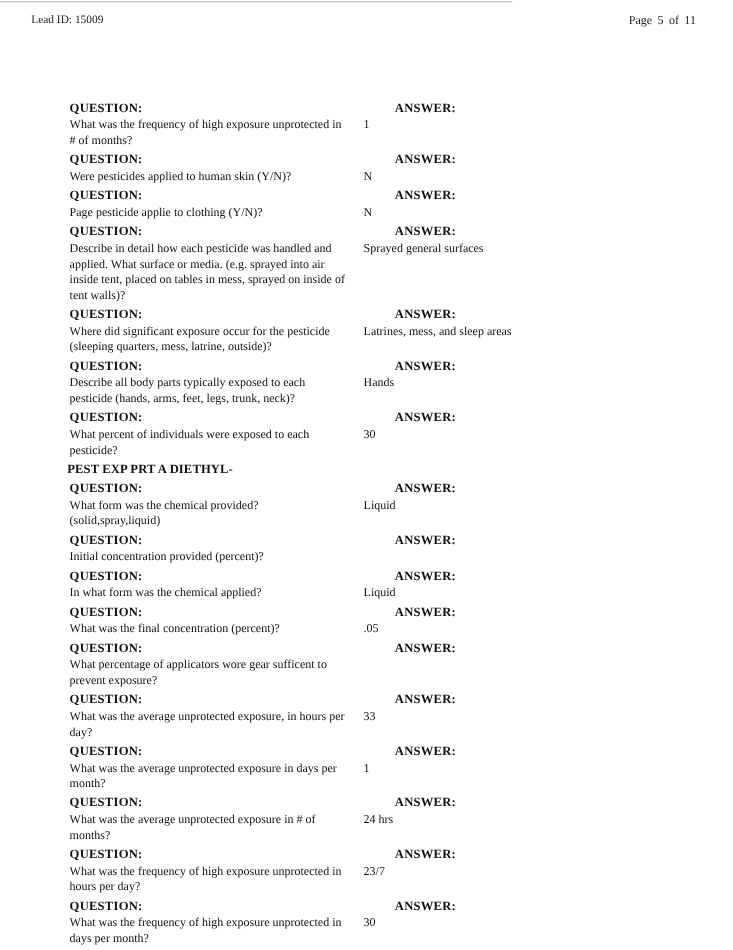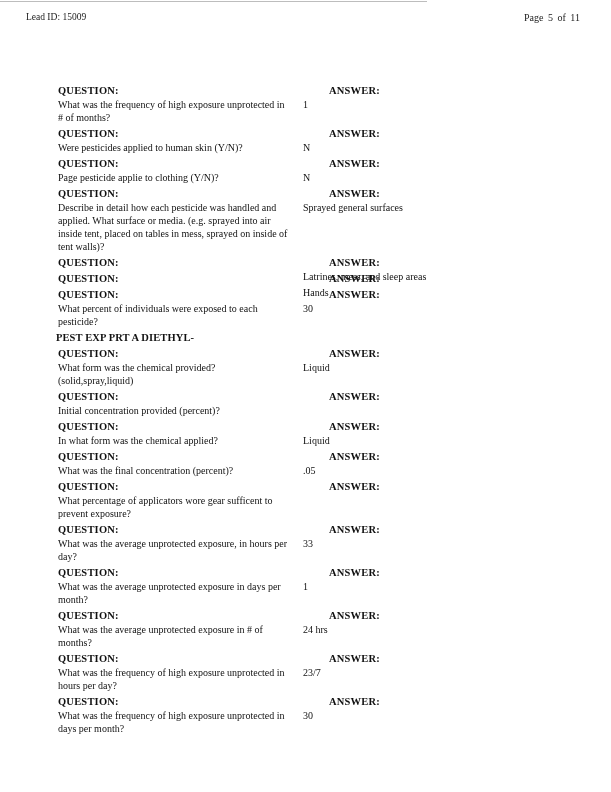--- a/index.html
+++ b/index.html
@@ -46,25 +46,27 @@
       </div>
       <div class="block">
         <span class="qlabel">QUESTION:</span>
         <span class="alabel">ANSWER:</span>
         <span class="qtext">Describe in detail how each pesticide was handled and applied.  What surface or media. (e.g. sprayed into air inside tent, placed on tables in mess, sprayed on inside of tent walls)?</span>
         <span class="atext" style="top:14px">Sprayed general surfaces</span>
       </div>
       <div class="block">
         <span class="qlabel">QUESTION:</span>
         <span class="alabel">ANSWER:</span>
+        <span class="qtext">Where did significant exposure occur for the pesticide (sleeping quarters, mess, latrine, outside)?</span>
         <span class="atext" style="top:14px">Latrines, mess, and sleep areas</span>
       </div>
       <div class="block">
         <span class="qlabel">QUESTION:</span>
         <span class="alabel">ANSWER:</span>
+        <span class="qtext">Describe all body parts typically exposed to each pesticide (hands, arms, feet, legs, trunk, neck)?</span>
         <span class="atext" style="top:14px">Hands</span>
       </div>
       <div class="block">
         <span class="qlabel">QUESTION:</span>
         <span class="alabel">ANSWER:</span>
         <span class="qtext">What percent of individuals were exposed to each pesticide?</span>
         <span class="atext" style="top:14px">30</span>
       </div>
     </div>
   <div class="section">PEST EXP PRT A DIETHYL-</div>

